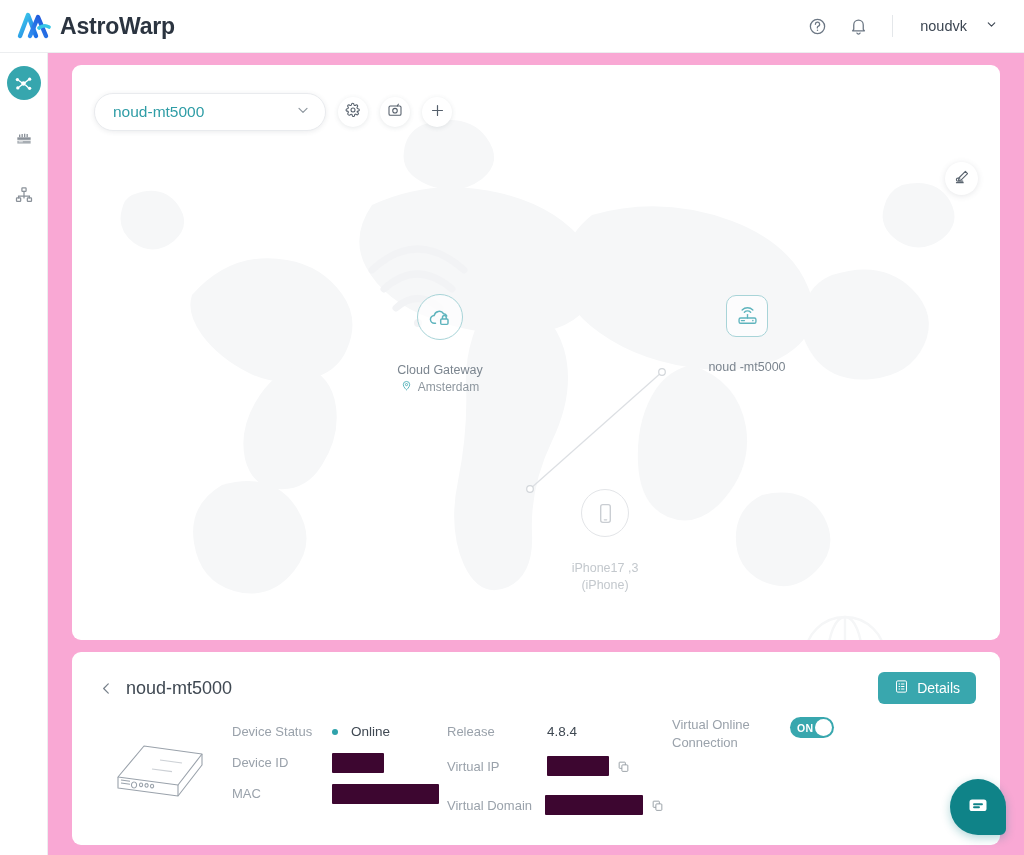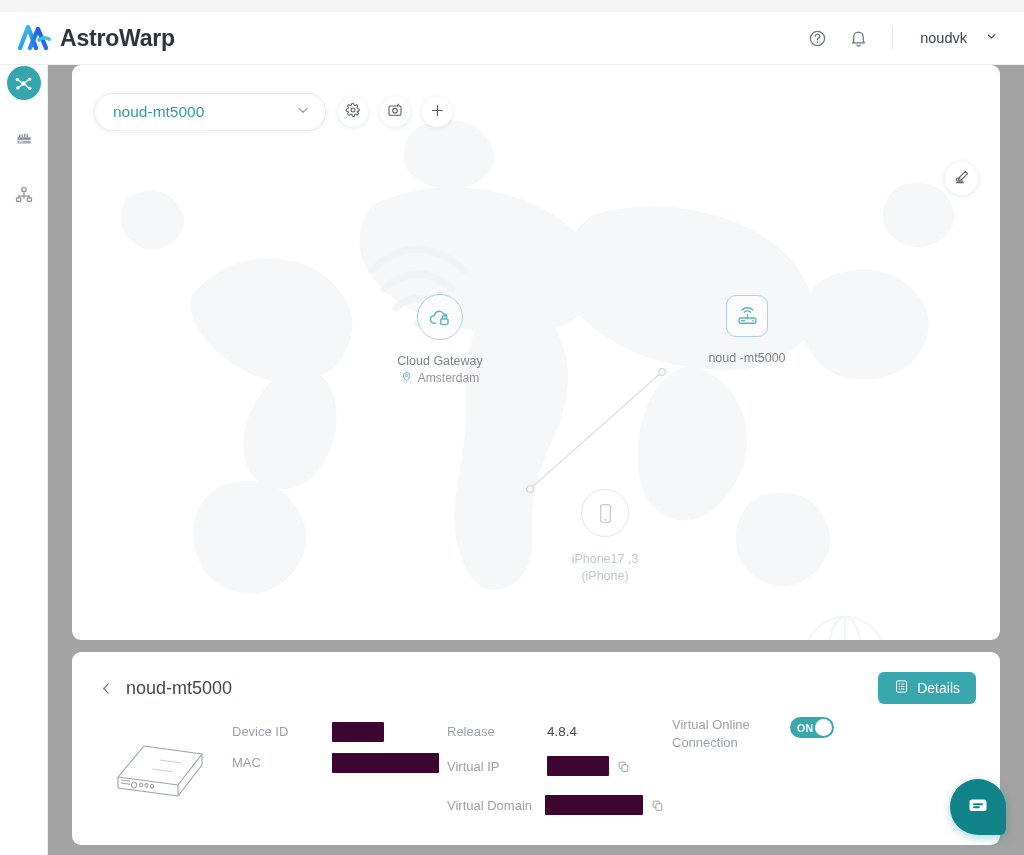--- a/index.html
+++ b/index.html
@@ -5,21 +5,21 @@
   * { box-sizing: border-box; margin: 0; padding: 0; }
   html, body {
     width: 1024px; height: 855px;
     font-family: "Liberation Sans", sans-serif;
     background: #f4f5f7;
     overflow: hidden;
   }
 
   
   .header {
-    position: absolute; top: 12px; left: 0;
+    position: absolute; top: 0; left: 0;
     width: 1024px; height: 53px;
     background: #ffffff;
     border-bottom: 1px solid #eceef0;
     display: flex; align-items: center;
     z-index: 40;
   }
   .brand { display: flex; align-items: center; gap: 9px; margin-left: 17px; }
   .brand-logo { width: 34px; height: 30px; }
   .brand-name {
     font-size: 23px; font-weight: 600; color: #2b3440;
@@ -56,21 +56,21 @@
     width: 34px; height: 34px; border-radius: 50%;
     display: flex; align-items: center; justify-content: center;
     cursor: pointer; color: #8a9199;
   }
   .side-item.active { background: #36a6ae; color: #ffffff; }
 
   
   .main {
     position: absolute; top: 53px; left: 48px;
     width: 976px; height: 802px;
-    background: #a3a3a3;
+    background: #f9a8d4;
     padding: 12px 20px 0 24px;
   }
 
   
   .map-card {
     position: relative;
     width: 928px; height: 575px;
     background: #ffffff;
     border-radius: 9px;
     overflow: hidden;
@@ -134,21 +134,21 @@
     color: #5eb4bd;
   }
   .node-circle-faint {
     width: 48px; height: 48px; border-radius: 50%;
     border: 1.4px solid #e3e5e8;
     display: flex; align-items: center; justify-content: center;
     margin: 0 auto; background: rgba(255,255,255,0.6);
     color: #c9cdd2;
   }
   .node-label {
-    margin-top: 14px; font-size: 12.5px; color: #7b858f;
+    margin-top: 23px; font-size: 12.5px; color: #7b858f;
     white-space: nowrap;
   }
   .node-label.faint { color: #c3c8cd; line-height: 1.35; }
   .node-sub {
     margin-top: 3px; font-size: 12px; color: #8e979f;
     display: flex; align-items: center; justify-content: center; gap: 6px;
     white-space: nowrap;
   }
 
   
@@ -485,20 +485,27 @@
           <path d="M44 48.3 a1.6 1.8 0 1 0 .1 0"></path>
           <path d="M52 24 L74 27" opacity=".5"></path>
           <path d="M44 33 L64 35.6" opacity=".5"></path>
         </svg>
       </div>
 
       <div class="info-cols">
 
         <div class="info-col col-a">
           <div class="info-row">
+            <span class="lbl">Device Status</span>
+            <span class="val">
+              <span class="dot-online"></span>
+              <span>Online</span>
+            </span>
+          </div>
+          <div class="info-row">
             <span class="lbl">Device ID</span>
             <span class="redact" style="width:52px;height:20px;"></span>
           </div>
           <div class="info-row">
             <span class="lbl">MAC</span>
             <span class="redact" style="width:107px;height:20px;"></span>
           </div>
         </div>
 
         <div class="info-col col-b">

